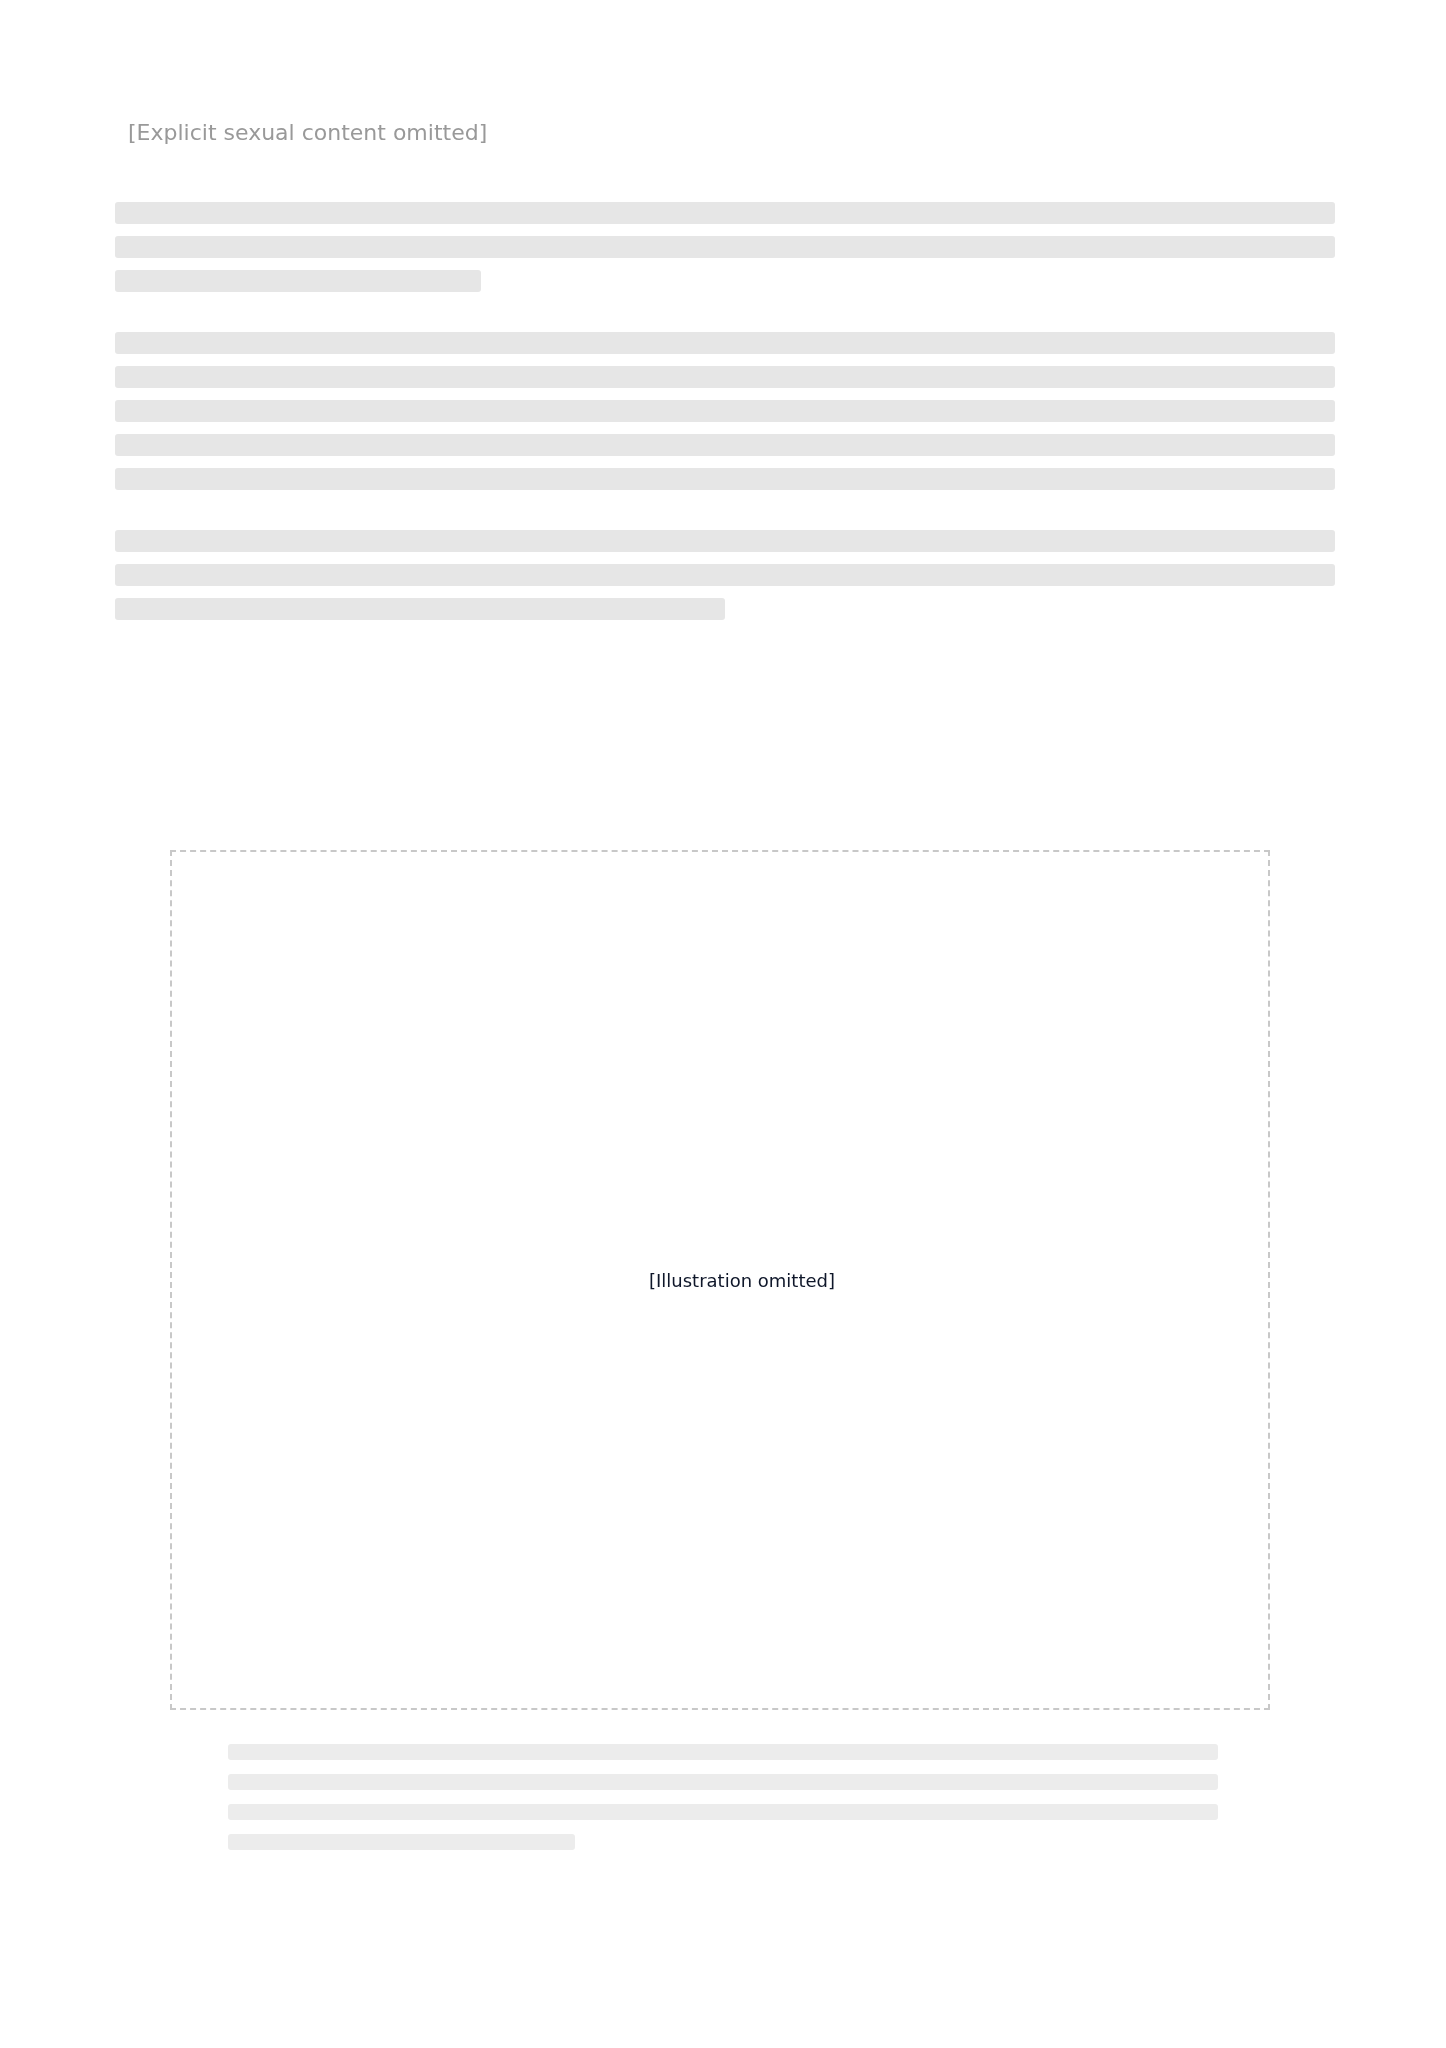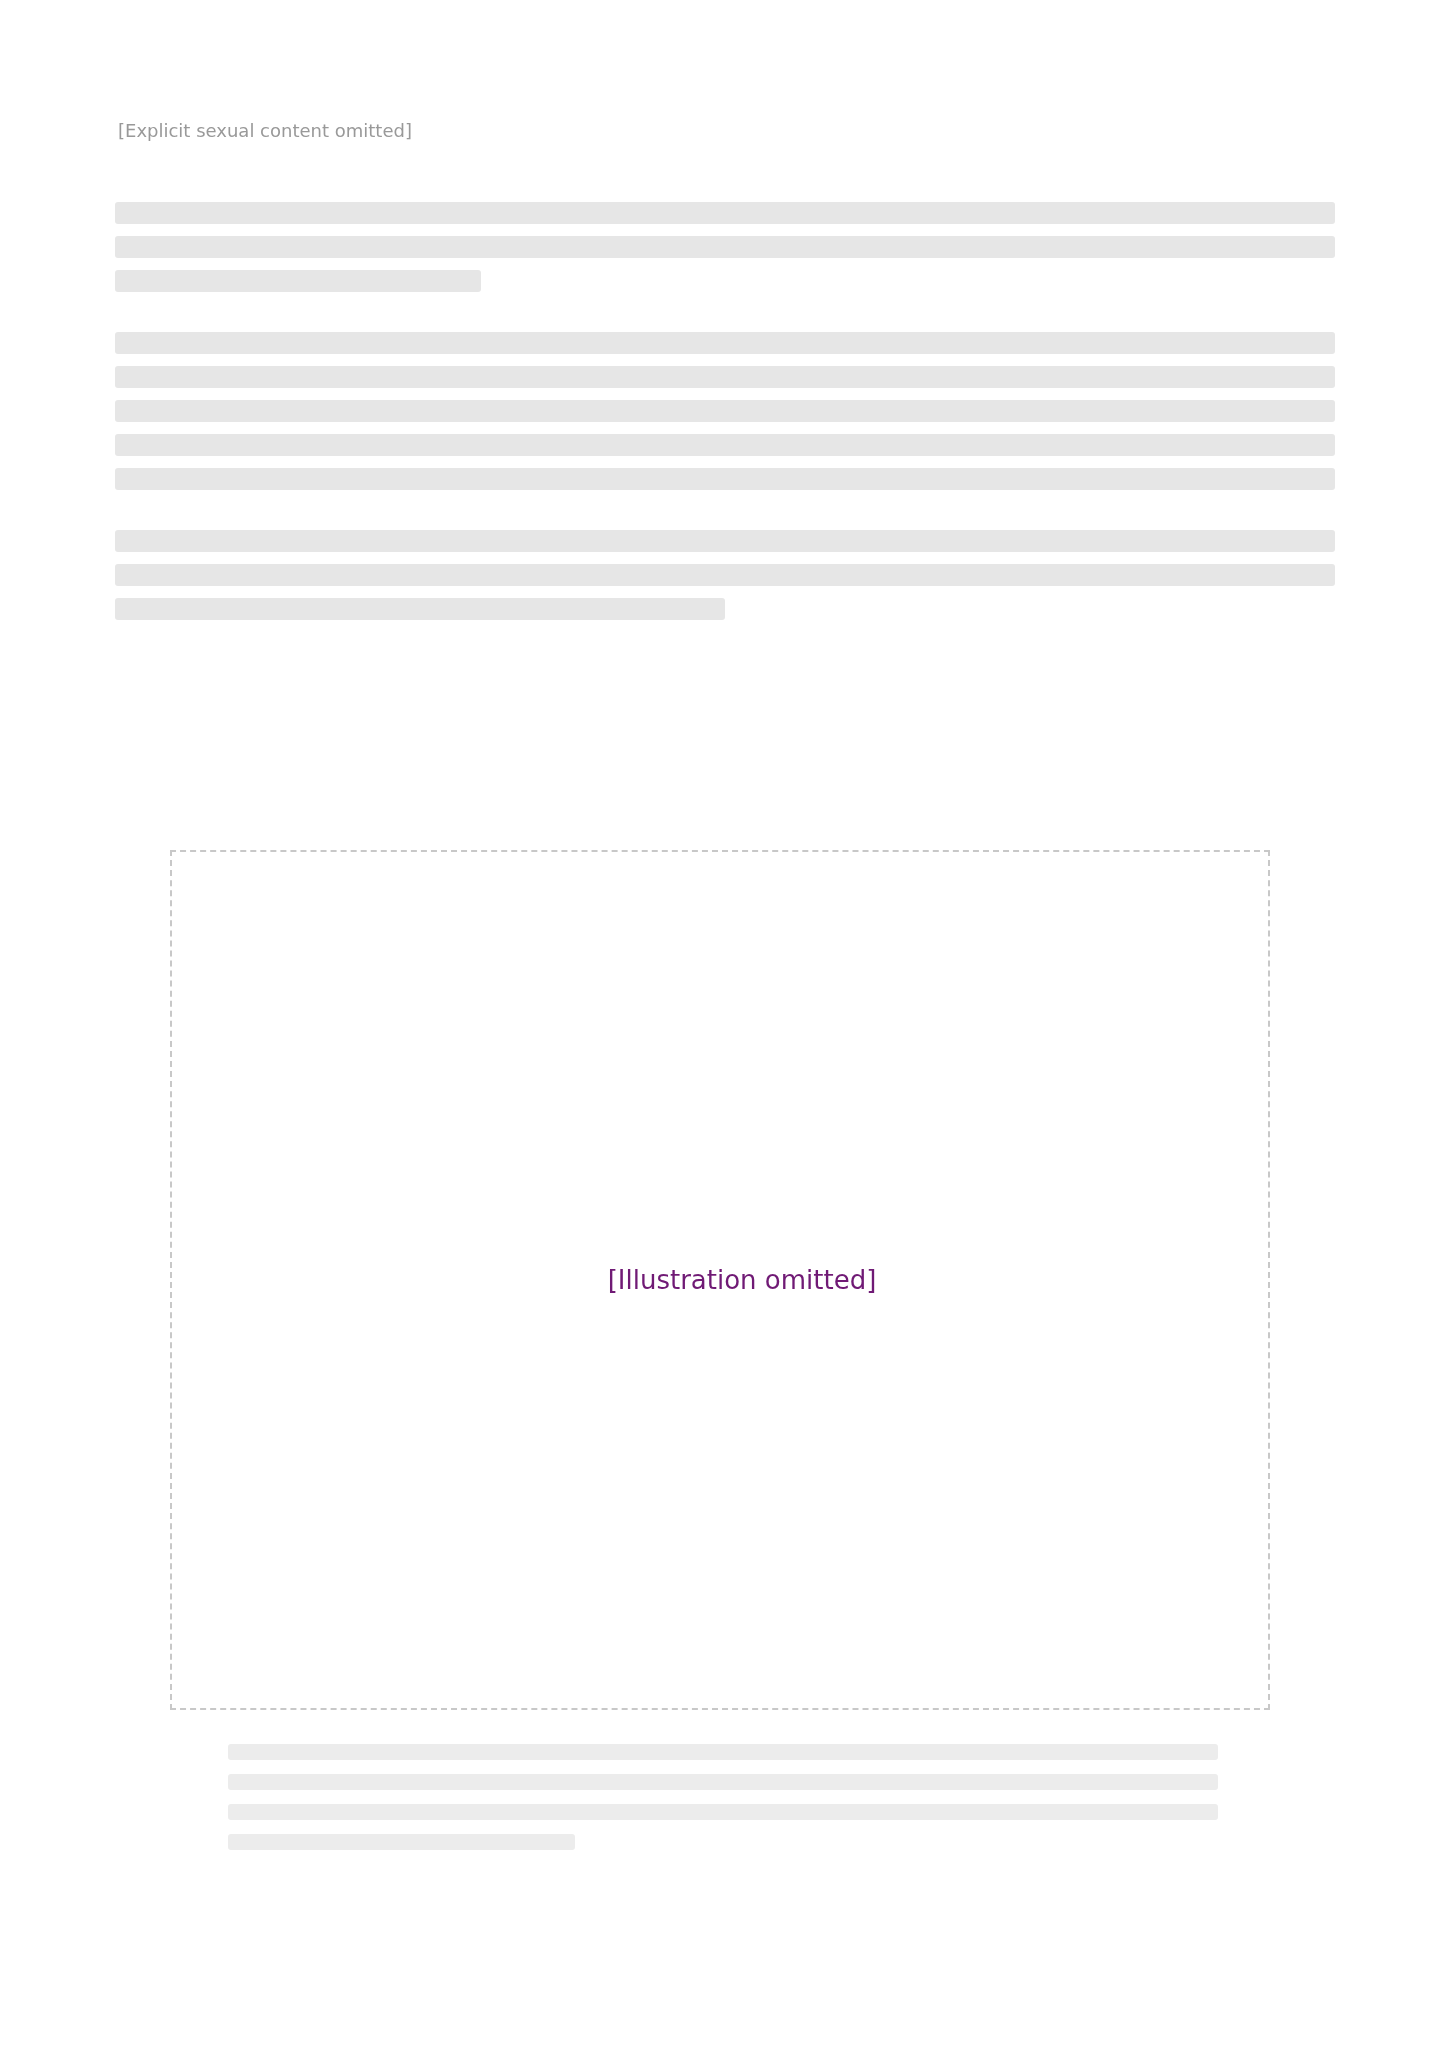--- a/index.html
+++ b/index.html
@@ -7,24 +7,24 @@
          font-family: "DejaVu Sans", sans-serif; color: #1a1a1a; }
   .page { position: absolute; left: 0; top: 0; width: 1446px; height: 2048px; }
   .body-text { position: absolute; left: 115px; top: 190px; width: 1220px; }
   .para { font-size: 32px; line-height: 46px; margin: 0 0 40px 0; text-indent: 64px;
           color: #222; }
   .placeholder-line { display: block; height: 22px; margin: 12px 0 12px 0; background: #e6e6e6;
           border-radius: 3px; }
   .figure { position: absolute; left: 170px; top: 850px; width: 1100px; height: 860px;
             border: 2px dashed #c8c8c8; box-sizing: border-box;
             display: flex; align-items: center; justify-content: center; }
-  .figure-note { font-size: 26px; color: #701a75; margin-left: 44px; }
+  .figure-note { font-size: 18px; color: #0f172a; margin-left: 44px; }
   .caption { position: absolute; left: 228px; top: 1730px; width: 990px; }
   .caption-line { display: block; height: 16px; margin: 14px 0; background: #ececec; border-radius: 3px; }
-  .notice { position: absolute; left: 118px; top: 120px; font-size: 18px; color: #999; }
+  .notice { position: absolute; left: 128px; top: 120px; font-size: 22px; color: #999; }
 </style>
 </head>
 <body>
 
 <div class="page">
   <div class="notice">[Explicit sexual content omitted]</div>
 
   <div class="body-text">
     <p class="para">
       <span class="placeholder-line"></span>

